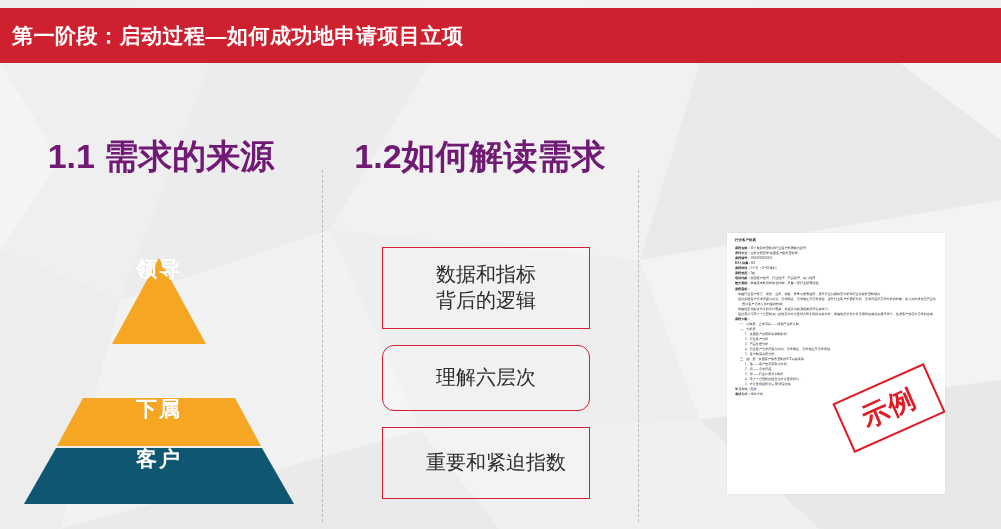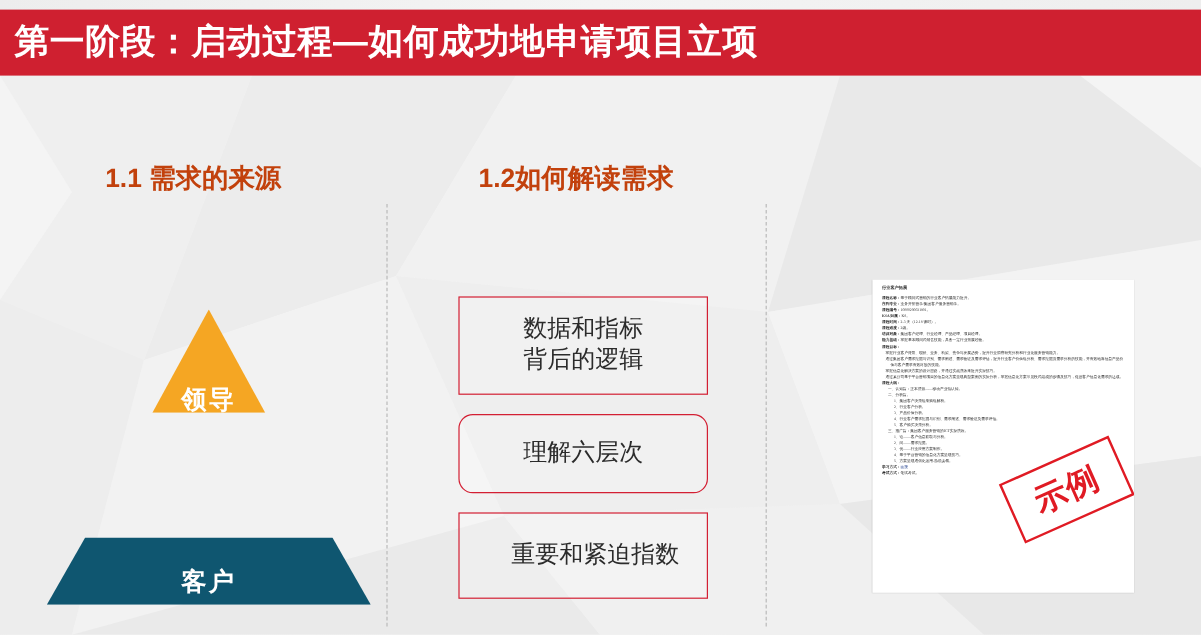--- a/index.html
+++ b/index.html
@@ -40,35 +40,35 @@
     left: 0;
     top: 8px;
     width: 1001px;
     height: 55px;
     background: #cf2030;
     display: flex;
     align-items: center;
   }
   #title-text {
     color: #ffffff;
-    font-size: 29px;
+    font-size: 21px;
     font-weight: bold;
     letter-spacing: 0.5px;
     padding-left: 12px;
     white-space: nowrap;
     line-height: 1;
   }
 
   
   .col-heading {
     position: absolute;
     top: 134px;
-    font-size: 22px;
-    font-weight: bold;
-    color: #c2410c;
+    font-size: 34px;
+    font-weight: bold;
+    color: #701a75;
     white-space: nowrap;
     text-align: center;
   }
   #heading-1 { left: 0;   width: 322px; }
   #heading-2 { left: 322px; width: 316px; }
   #heading-3 { left: 638px; width: 363px; }
 
   
   .divider {
     position: absolute;
@@ -83,24 +83,24 @@
   
   #pyramid {
     position: absolute;
     left: 23px;
     top: 258px;
     width: 270px;
     height: 246px;
   }
   .tier {
     position: absolute;
-    left: 16px;
+    left: 1px;
     width: 270px;
     display: flex;
-    align-items: flex-end;
+    align-items: flex-start;
     justify-content: center;
   }
   .tier-shape {
     position: absolute;
     inset: 0;
   }
   .tier-label {
     position: relative;
     color: #ffffff;
     font-size: 21px;
@@ -235,20 +235,26 @@
   <div id="pyramid">
 
     <div class="tier" id="tier-0">
       <svg class="tier-shape" viewBox="0 0 270 86" preserveAspectRatio="none">
         <polygon points="135,0 182,86 88,86" fill="#f5a623"></polygon>
       </svg>
       <span class="tier-label">领导</span>
     </div>
 
 
+    <div class="tier" id="tier-2">
+      <svg class="tier-shape" viewBox="0 0 270 48" preserveAspectRatio="none">
+        <polygon points="59,0 211,0 237,48 33,48" fill="#f5a623"></polygon>
+      </svg>
+      <span class="tier-label">下属</span>
+    </div>
 
     <div class="tier" id="tier-3">
       <svg class="tier-shape" viewBox="0 0 270 56" preserveAspectRatio="none">
         <polygon points="32,0 238,0 270,56 0,56" fill="#0f5670"></polygon>
       </svg>
       <span class="tier-label">客户</span>
     </div>
 
   </div>
 

